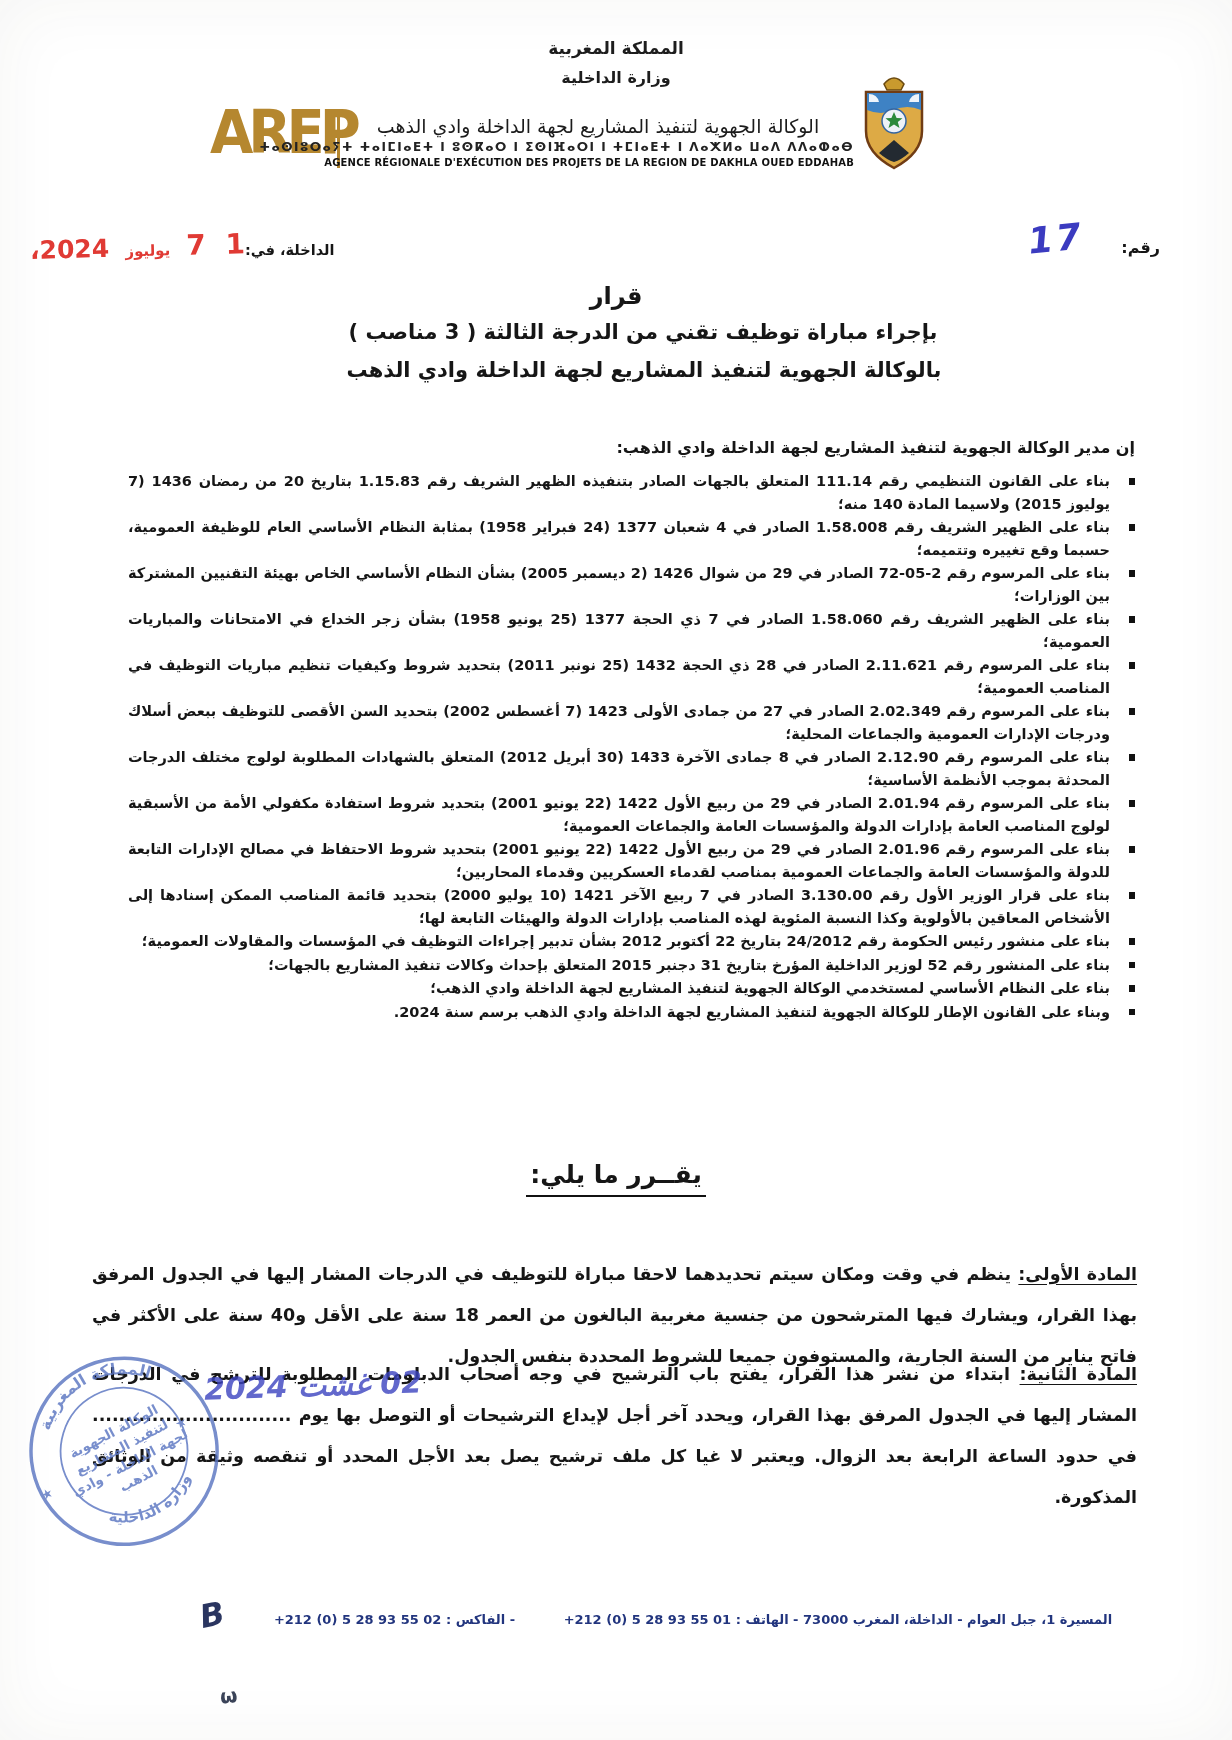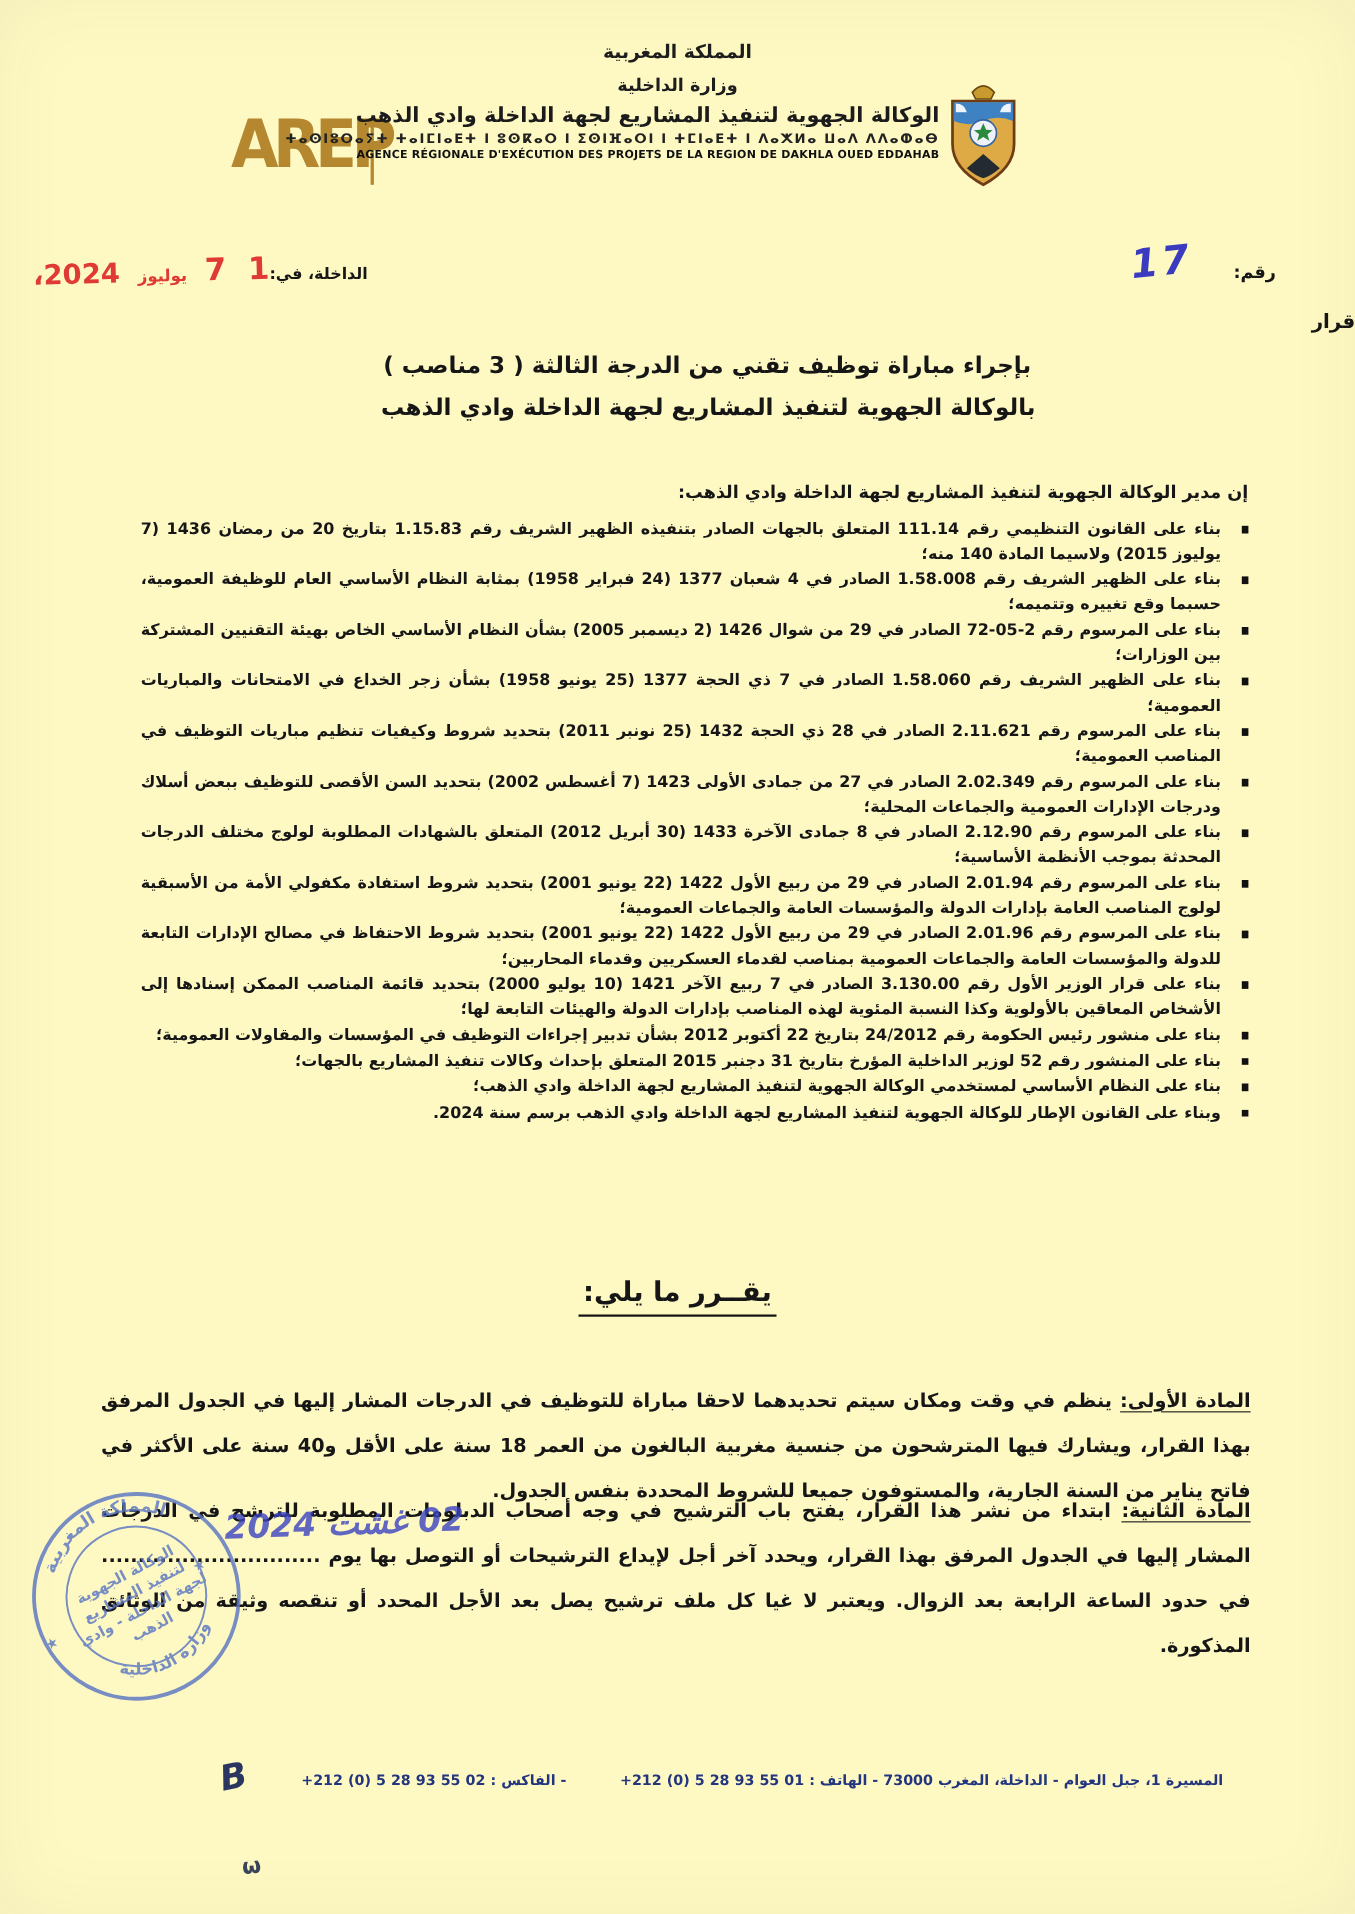--- a/index.html
+++ b/index.html
@@ -1,47 +1,47 @@
 <!DOCTYPE html>
 <html lang="ar" dir="rtl"><head>
 <meta charset="utf-8">
 <style>
   html,body{margin:0;padding:0;background:#e8e8e6;}
   .page{
     position:relative; width:1232px; height:1740px; margin:0 auto;
-    background:#fef9c3; overflow:hidden; direction:rtl;
+    background:#ffffff; overflow:hidden; direction:rtl;
     font-family:"DejaVu Sans", sans-serif; color:#161616;
     box-shadow:inset 0 0 70px rgba(60,50,30,.05);
   }
   
   .kingdom{position:absolute; top:38px; left:0; width:100%; text-align:center;
     font-size:17px; font-weight:bold; color:#1d1d1d;}
   .ministry{position:absolute; top:68px; left:0; width:100%; text-align:center;
     font-size:16px; font-weight:bold; color:#1d1d1d;}
   .logo{position:absolute; left:210px; top:104px; font-weight:bold; font-size:56px;
     letter-spacing:-5px; color:#b5872f; transform:scaleY(1.08); line-height:1;}
   .brand-divider{position:absolute; left:337px; top:110px; width:3px; height:58px; background:#b5872f;}
   .agency-block{position:absolute; left:342px; top:94px; width:512px; text-align:center;}
-  .agency-ar{font-size:19px; font-weight:bold; white-space:nowrap; color:#1b1b1b;}
+  .agency-ar{font-size:19px; font-weight:normal; white-space:nowrap; color:#1b1b1b;margin-top:21px;}
   .agency-tif{margin-top:3px; font-size:12px; font-weight:bold; letter-spacing:1.5px; white-space:nowrap; color:#222;}
   .agency-fr{margin-top:3px; font-size:10px; font-weight:bold; letter-spacing:.2px; white-space:nowrap; color:#111;}
   .coat{position:absolute; left:860px; top:74px;}
   
   .num-label{position:absolute; right:72px; top:238px; font-size:16px; font-weight:bold;}
   .num-hand{position:absolute; right:148px; top:218px; font-size:36px; font-weight:bold; font-style:italic;
     color:#3b3bc0; transform:rotate(-6deg); letter-spacing:3px;}
   .date-label{position:absolute; left:245px; top:242px; font-size:14.5px; font-weight:bold;}
   .date-stamp{position:absolute; left:30px; top:230px; width:220px; display:inline-flex;
     align-items:baseline; justify-content:space-between; color:#e03a34; font-weight:bold;
     transform:rotate(-1.5deg); direction:rtl;}
   .rs-day{font-size:28px; letter-spacing:5px;}
   .rs-month{font-size:15px; margin:0 6px;}
   .rs-year{font-size:25px;}
   
-  .t1{position:absolute; top:282px; left:0; width:100%; font-size:18px; font-weight:bold;}
+  .t1{position:absolute; top:282px; left:0; width:100%; text-align:center; font-size:24px; font-weight:bold;}
   .t2{position:absolute; top:320px; left:0; width:100%; text-align:center; font-size:21px; font-weight:bold;padding-left:27px;}
   .t3{position:absolute; top:358px; left:0; width:100%; text-align:center; font-size:21px; font-weight:bold;padding-left:28px;}
   
   .intro{position:absolute; top:438px; right:97px; font-size:16px; font-weight:bold;margin-left:32px;}
   .considerations{position:absolute; top:470px; right:95px; left:128px; margin:0; padding:0; list-style:none;}
   .considerations li{position:relative; padding-right:27px; margin-bottom:1px;
     font-size:14.5px; font-weight:bold; line-height:22.5px; text-align:justify;}
   .considerations li .sq{position:absolute; right:2px; top:8px; width:6.5px; height:6.5px; background:#111;}
   
   .decision{position:absolute; top:1160px; left:0; width:100%; text-align:center;}

